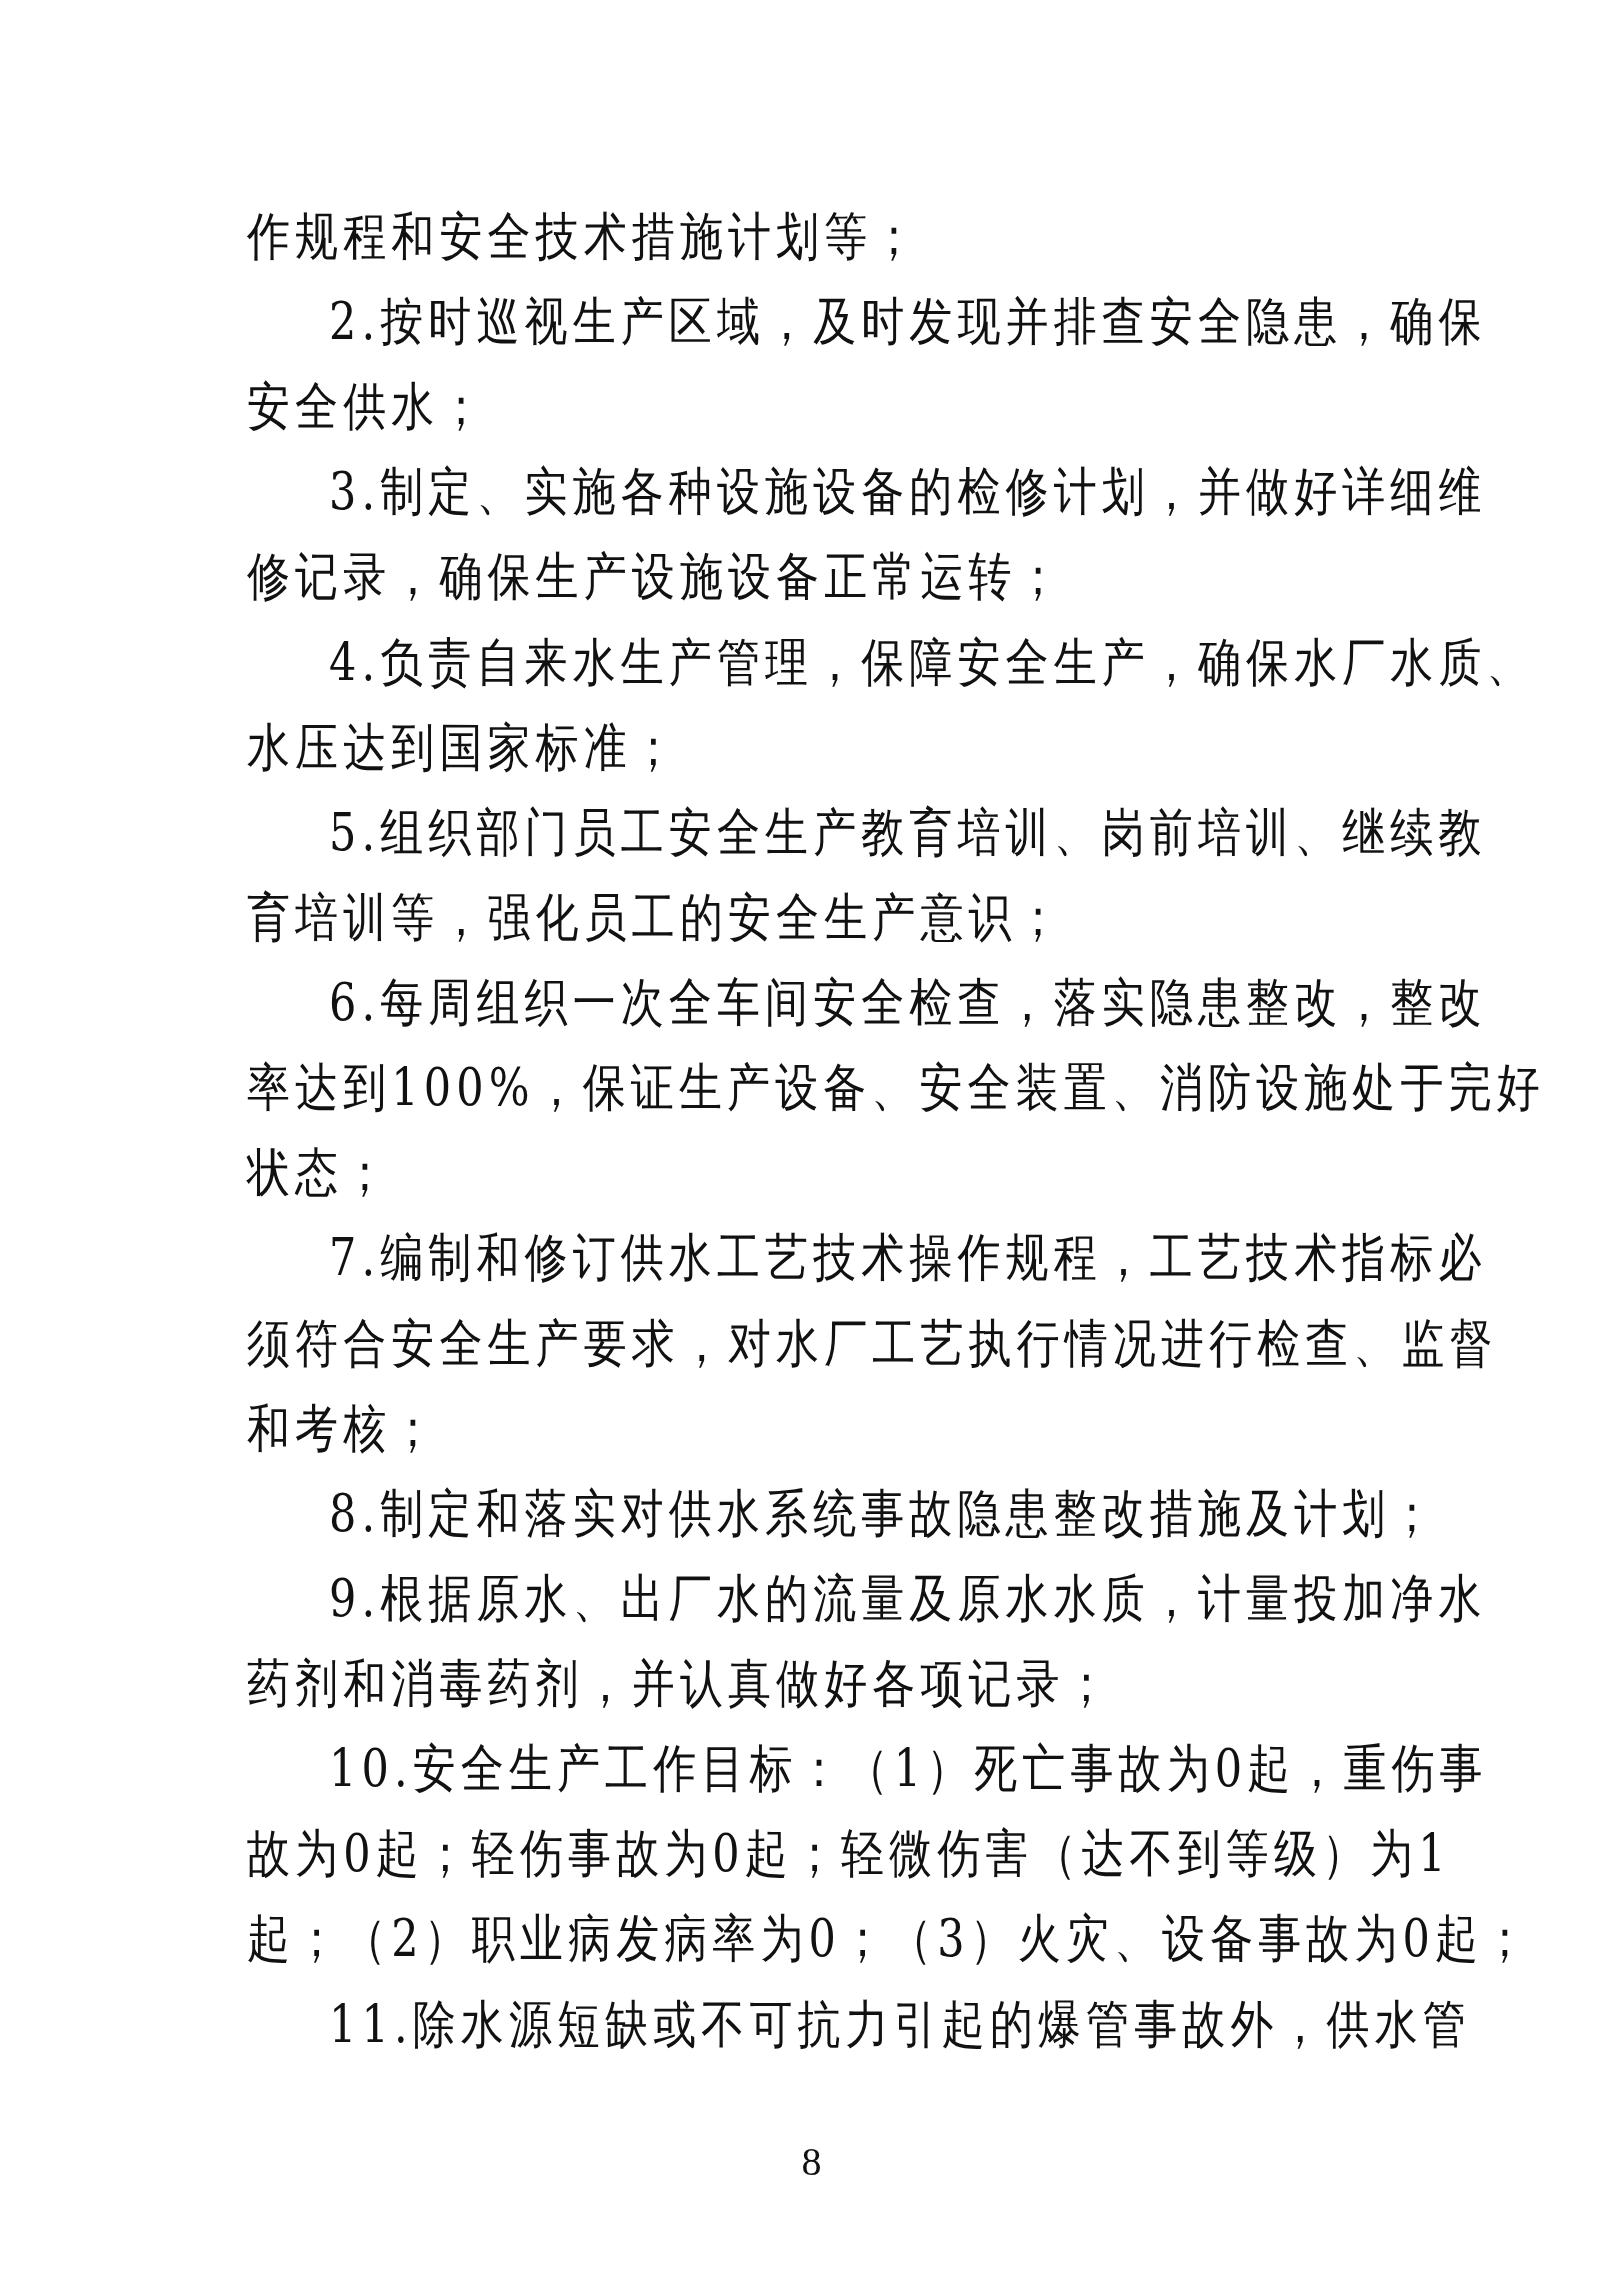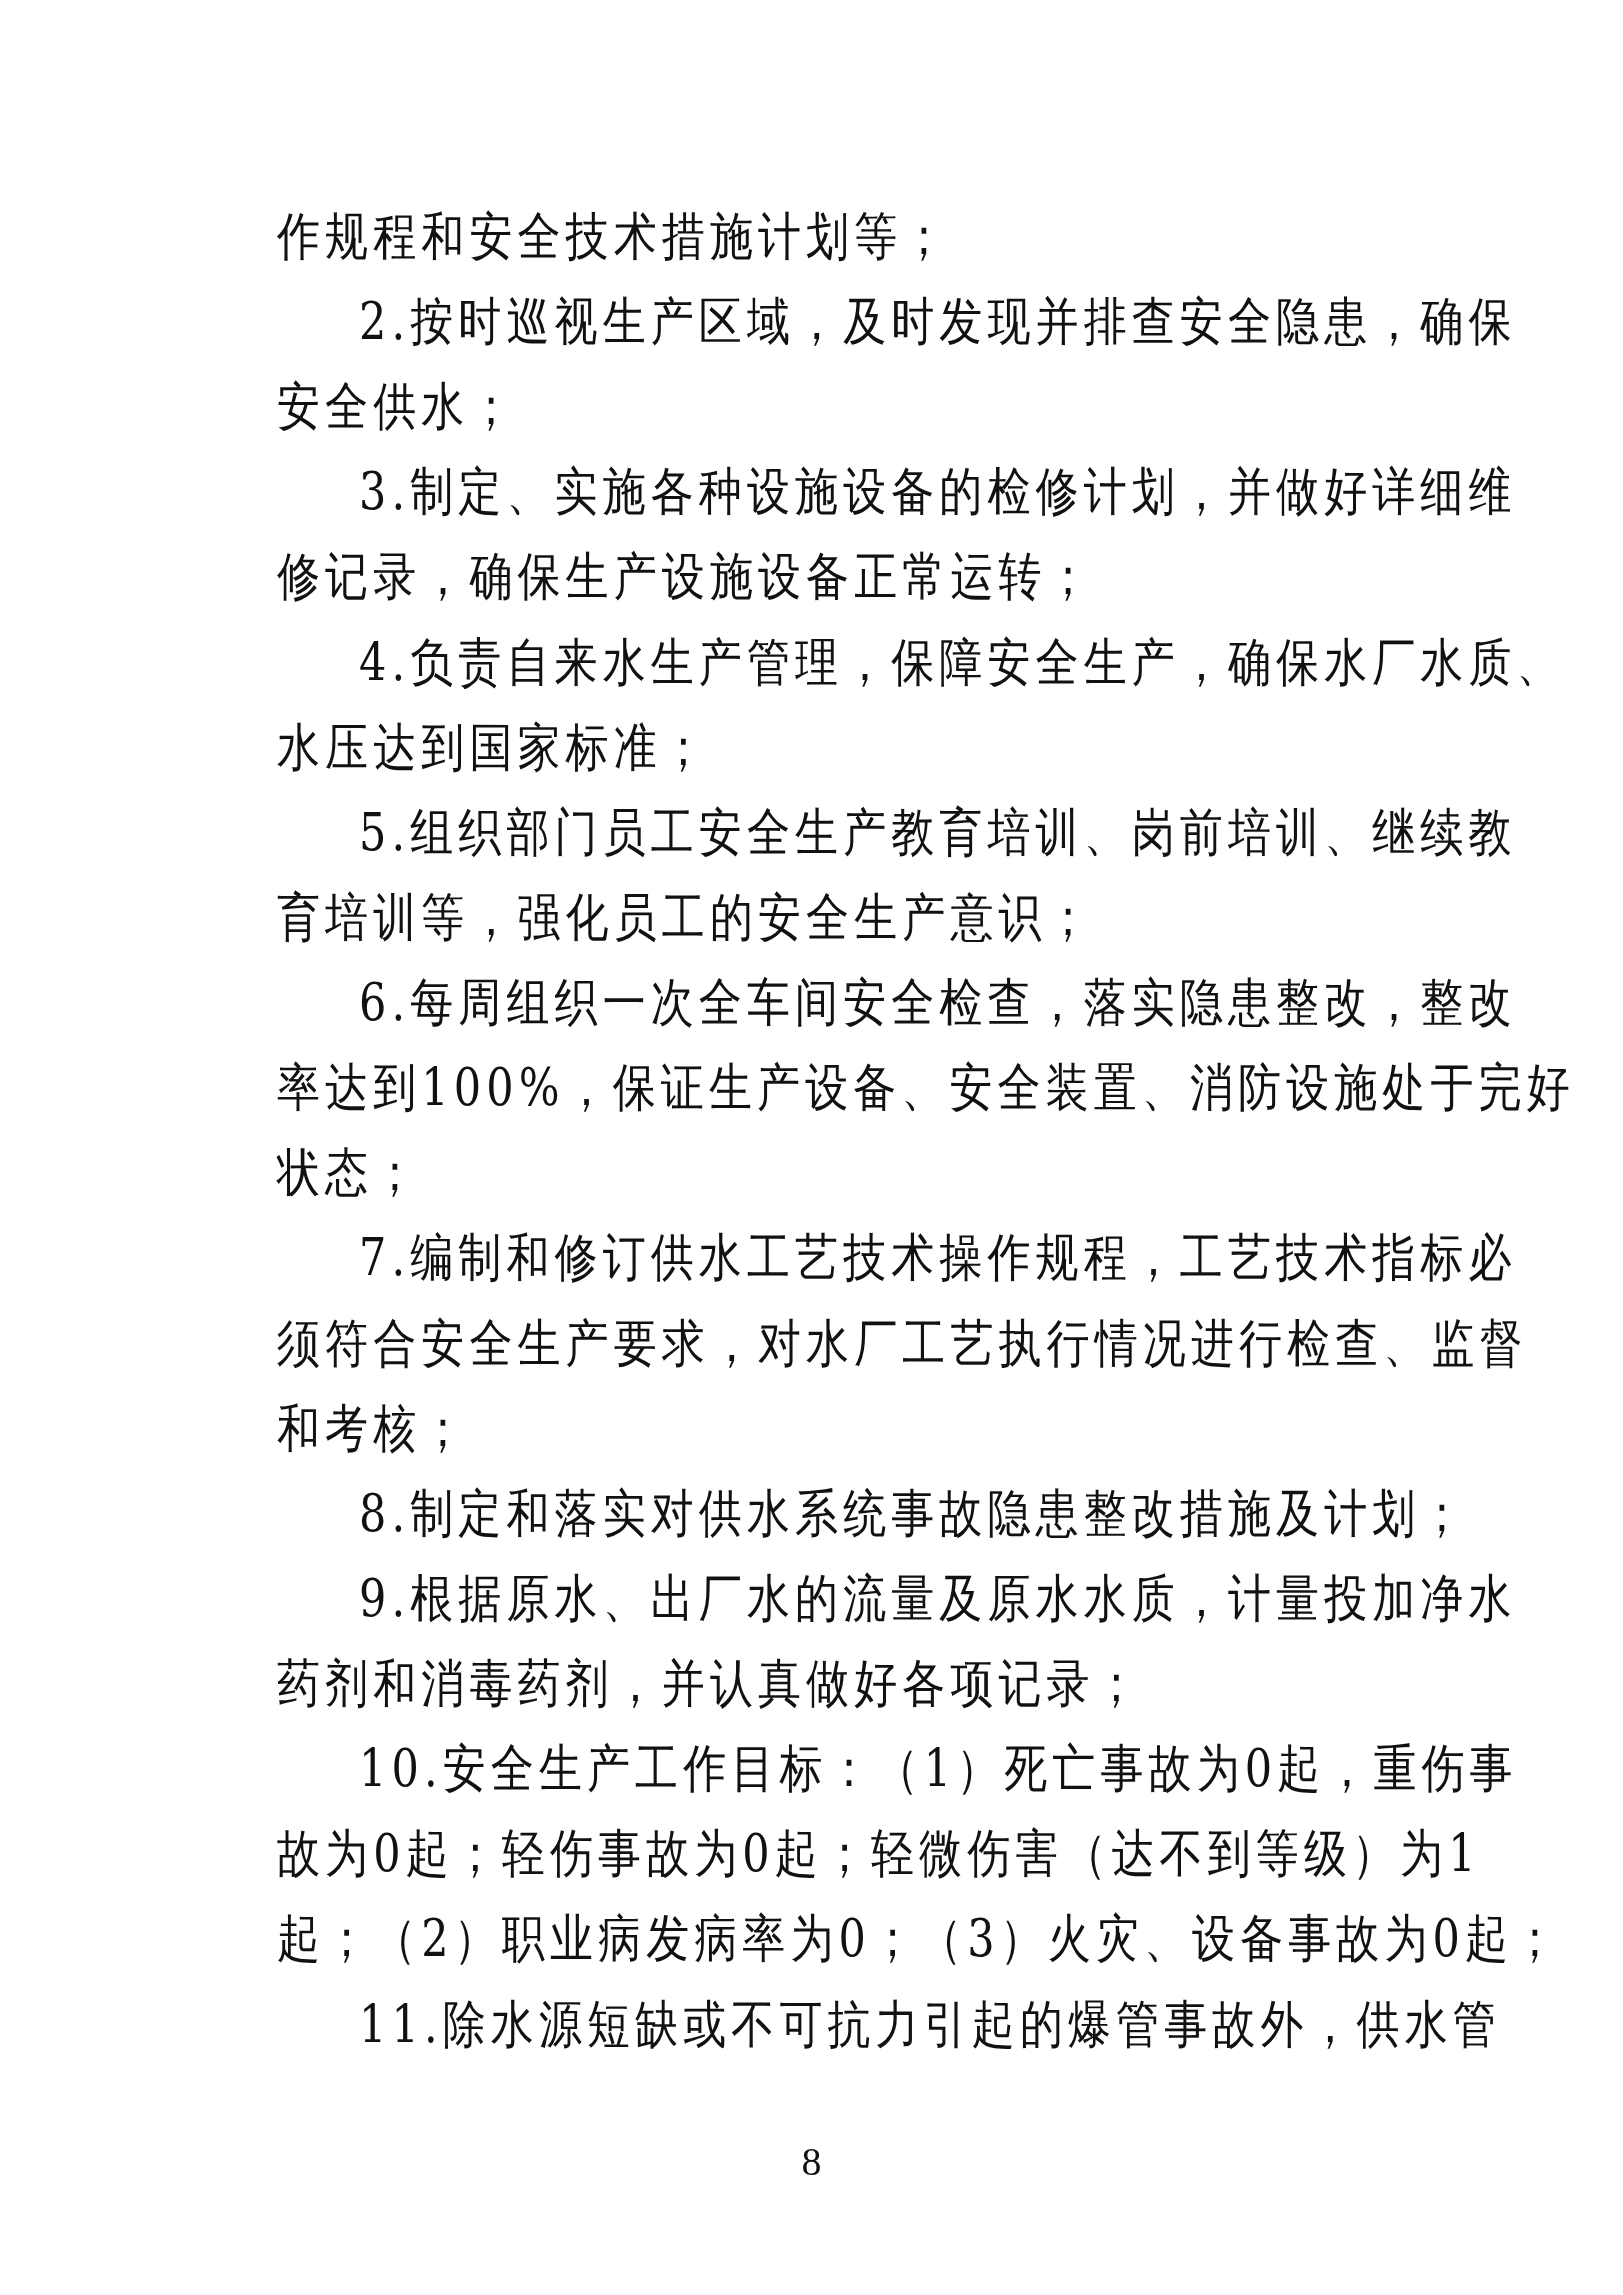--- a/index.html
+++ b/index.html
@@ -1,18 +1,18 @@
 <!DOCTYPE html>
 <html style="font-size:8.2px"><head>
 <meta charset="utf-8">
 <style>
   html, body { margin:0; padding:0; background:#ffffff; }
   body { width:1623px; height:2295px; position:relative; overflow:hidden;
          font-family: "DejaVu Serif", "Liberation Serif", serif; color:#111; }
-  .page { position:absolute; left:0; top:0; width:1300px; height:2295px;margin-left:30px; }
+  .page { position:absolute; left:0; top:0; width:1300px; height:2295px; }
   .line { position:absolute; left:247px; width:1135px; font-size:43px; line-height:56px;
           white-space:nowrap; letter-spacing:5.1px; transform: scaleY(1.2); transform-origin: left top; }
   .line.justify { text-align:justify; text-align-last:justify; }
   .line.indent { left:329px; width:1053px; }
   .pnum { position:absolute; left:0; width:1623px; top:2138px; text-align:center;
           font-size:40px; font-family:"Liberation Serif", serif; }
 </style>
 </head>
 <body>
 

